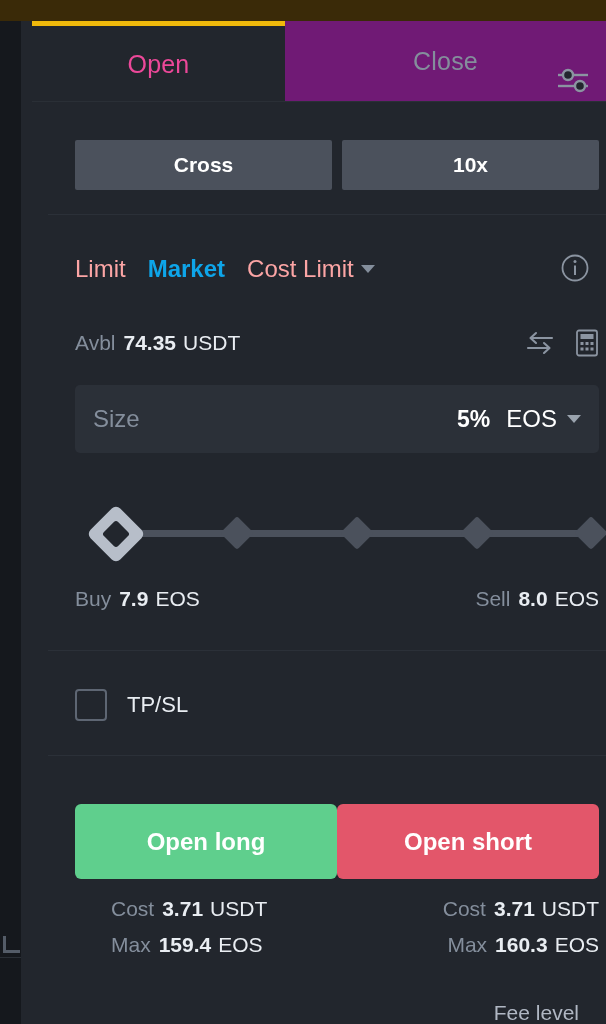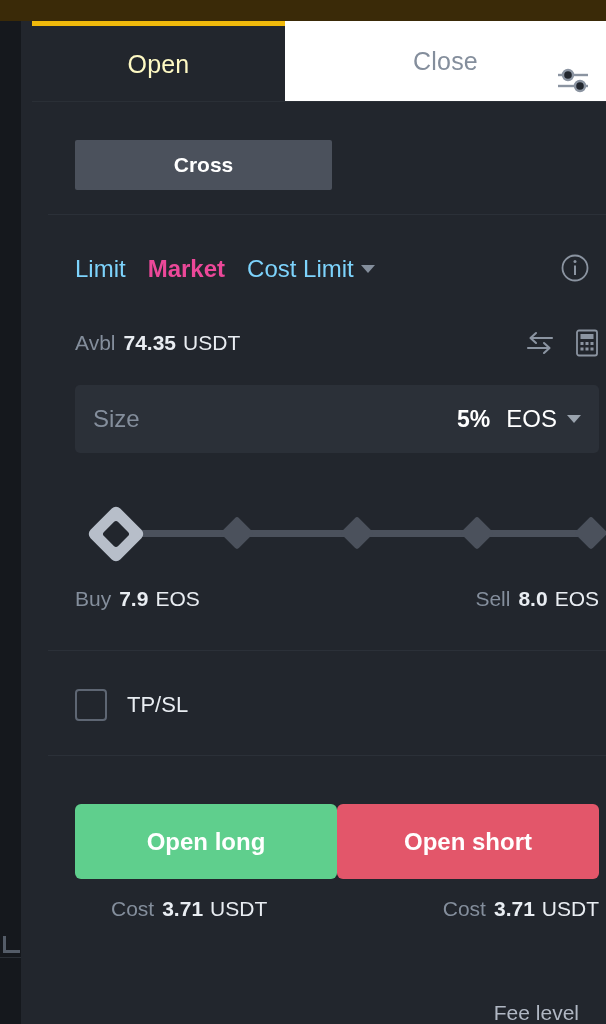--- a/index.html
+++ b/index.html
@@ -74,29 +74,29 @@
     align-items: center;
     justify-content: center;
     font-size: 25px;
     letter-spacing: 0.2px;
     box-sizing: border-box;
     cursor: pointer;
   }
   .tab.open {
     left: 11px;
     width: 253px;
-    color: #fef9c3;
+    color: #ec4899;
     background: #22262d;
     border-top: 5px solid #f0b90b;
   }
   .tab.close {
     left: 264px;
     width: 321px;
     color: #848e9c;
-    background: #ffffff;
+    background: #701a75;
     text-align: right;
   }
   .settings-icon {
     position: absolute;
     right: 12px; top: 44px;
     width: 42px; height: 30px;
     cursor: pointer;
   }
   .tabs-underline {
     position: absolute;
@@ -139,26 +139,26 @@
   .order-types {
     position: absolute;
     left: 54px; top: 230px;
     height: 36px;
     display: flex;
     align-items: center;
     gap: 22px;
   }
   .otype {
     font-size: 24px;
-    color: #7dd3fc;
+    color: #fca5a5;
     cursor: pointer;
     white-space: nowrap;
   }
   .otype.active {
-    color: #ec4899;
+    color: #0ea5e9;
     font-weight: bold;
   }
   .caret {
     display: inline-block;
     width: 0; height: 0;
     margin-left: 7px;
     vertical-align: 4px;
     border-left: 7px solid transparent;
     border-right: 7px solid transparent;
     border-top: 8px solid #848e9c;
@@ -429,20 +429,23 @@
           <circle cx="16" cy="10" r="5" fill="#22262d" stroke="#8b94a1" stroke-width="2.4"></circle>
           <circle cx="28" cy="21" r="5" fill="#22262d" stroke="#8b94a1" stroke-width="2.4"></circle>
         </svg>
       </div>
       <div class="tabs-underline"></div>
     </div>
 
     <div class="mode-row">
       <div class="mode-btn">
         <span>Cross</span>
+      </div>
+      <div class="mode-btn">
+        <span>10x</span>
       </div>
     </div>
     <div class="section-divider" id="div-modes"></div>
 
     <div class="order-types">
       <span class="otype">Limit</span>
       <span class="otype active">Market</span>
       <span class="otype"><span>Cost Limit</span><i class="caret"></i></span>
     </div>
     <div class="info-icon">
@@ -523,18 +526,26 @@
 
     <div class="summary">
       <div class="summary-line">
         <span class="sum-left">
           <span class="sum-lbl">Cost</span><span class="sum-val">3.71</span><span class="sum-unit">USDT</span>
         </span>
         <span class="sum-right">
           <span class="sum-lbl">Cost</span><span class="sum-val">3.71</span><span class="sum-unit">USDT</span>
         </span>
       </div>
+      <div class="summary-line">
+        <span class="sum-left">
+          <span class="sum-lbl">Max</span><span class="sum-val">159.4</span><span class="sum-unit">EOS</span>
+        </span>
+        <span class="sum-right">
+          <span class="sum-lbl">Max</span><span class="sum-val">160.3</span><span class="sum-unit">EOS</span>
+        </span>
+      </div>
     </div>
 
     <div class="fee-level">Fee level</div>
 
   </div>
 </div>
 
 </body></html>

